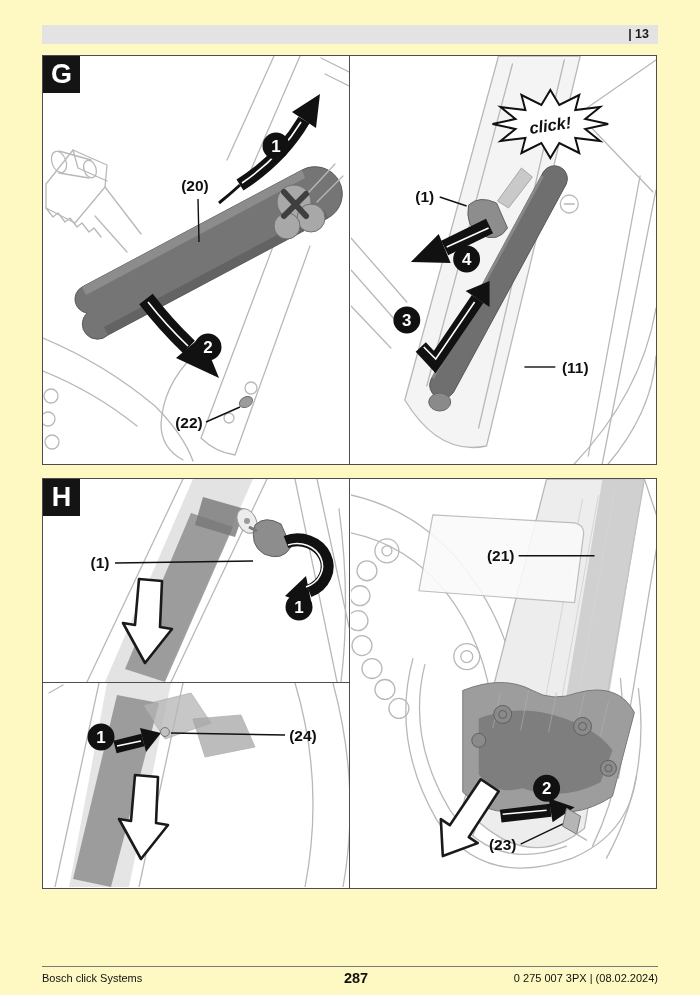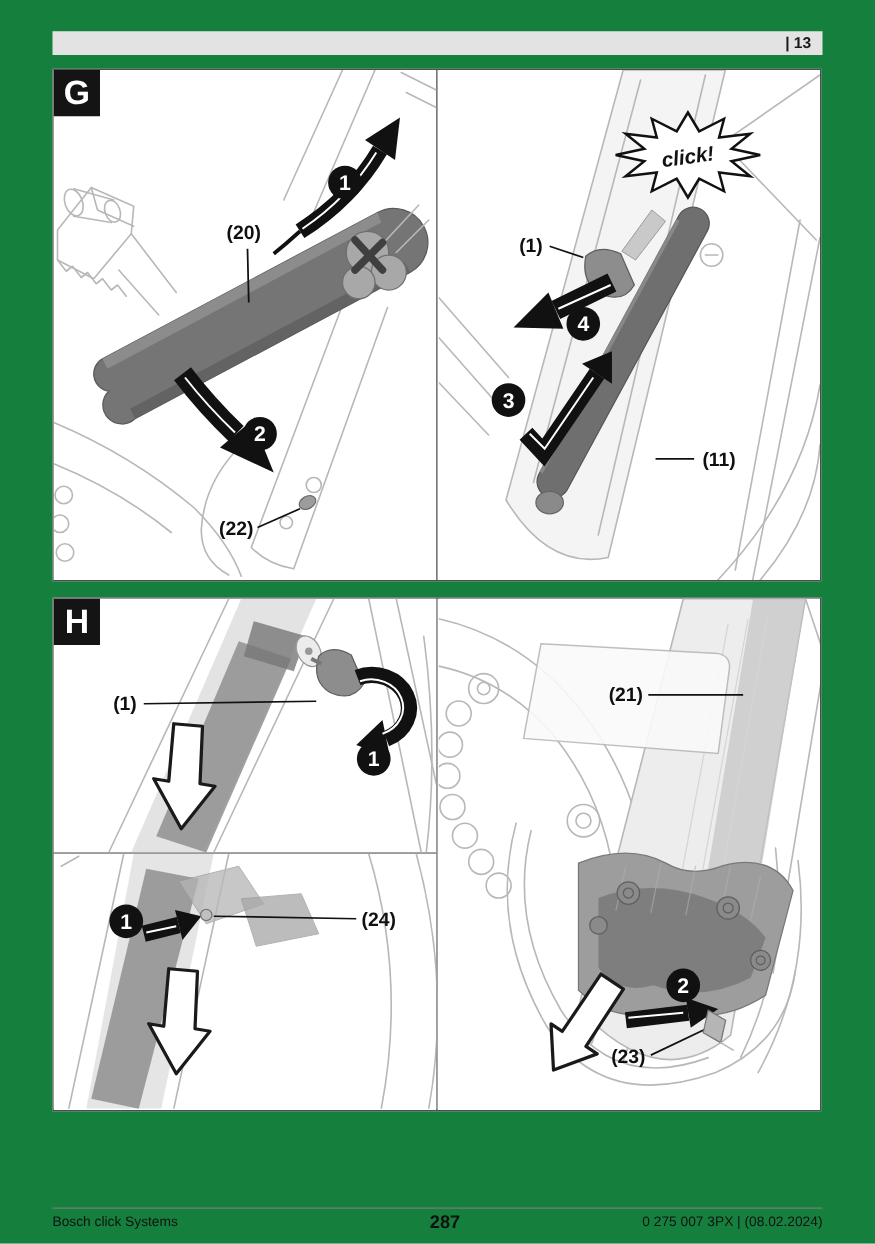--- a/index.html
+++ b/index.html
@@ -1,16 +1,16 @@
 <!DOCTYPE html>
 <html><head>
 <meta charset="utf-8">
 <style>
   html,body{margin:0;padding:0;background:#ffffff;}
-  .page{position:relative;width:700px;height:995px;background:#15803d;overflow:hidden;
+  .page{position:relative;width:700px;height:995px;background:#fef9c3;overflow:hidden;
         font-family:"Liberation Sans",sans-serif;color:#111;}
   .header-bar{position:absolute;left:42px;top:25px;width:616px;height:19px;background:#e3e3e3;}
   .page-marker{position:absolute;right:9px;top:2px;font-size:12.5px;font-weight:bold;color:#1a1a1a;}
   .figure{position:absolute;left:42px;border:1.6px solid #4d4d4d;background:#fff;}
   .figure-g{top:55px;width:613px;height:408px;}
   .figure-h{top:478px;width:613px;height:409px;}
   .fig-tag{position:absolute;top:0;left:0;width:37px;height:37px;background:#141414;color:#fff;
            font-weight:bold;font-size:27px;display:flex;align-items:center;justify-content:center;z-index:4;}
   .panel{position:absolute;display:block;background:#fff;}
   .panel-g-left{left:0;top:0;width:306px;height:408px;border-right:1.6px solid #4d4d4d;}

